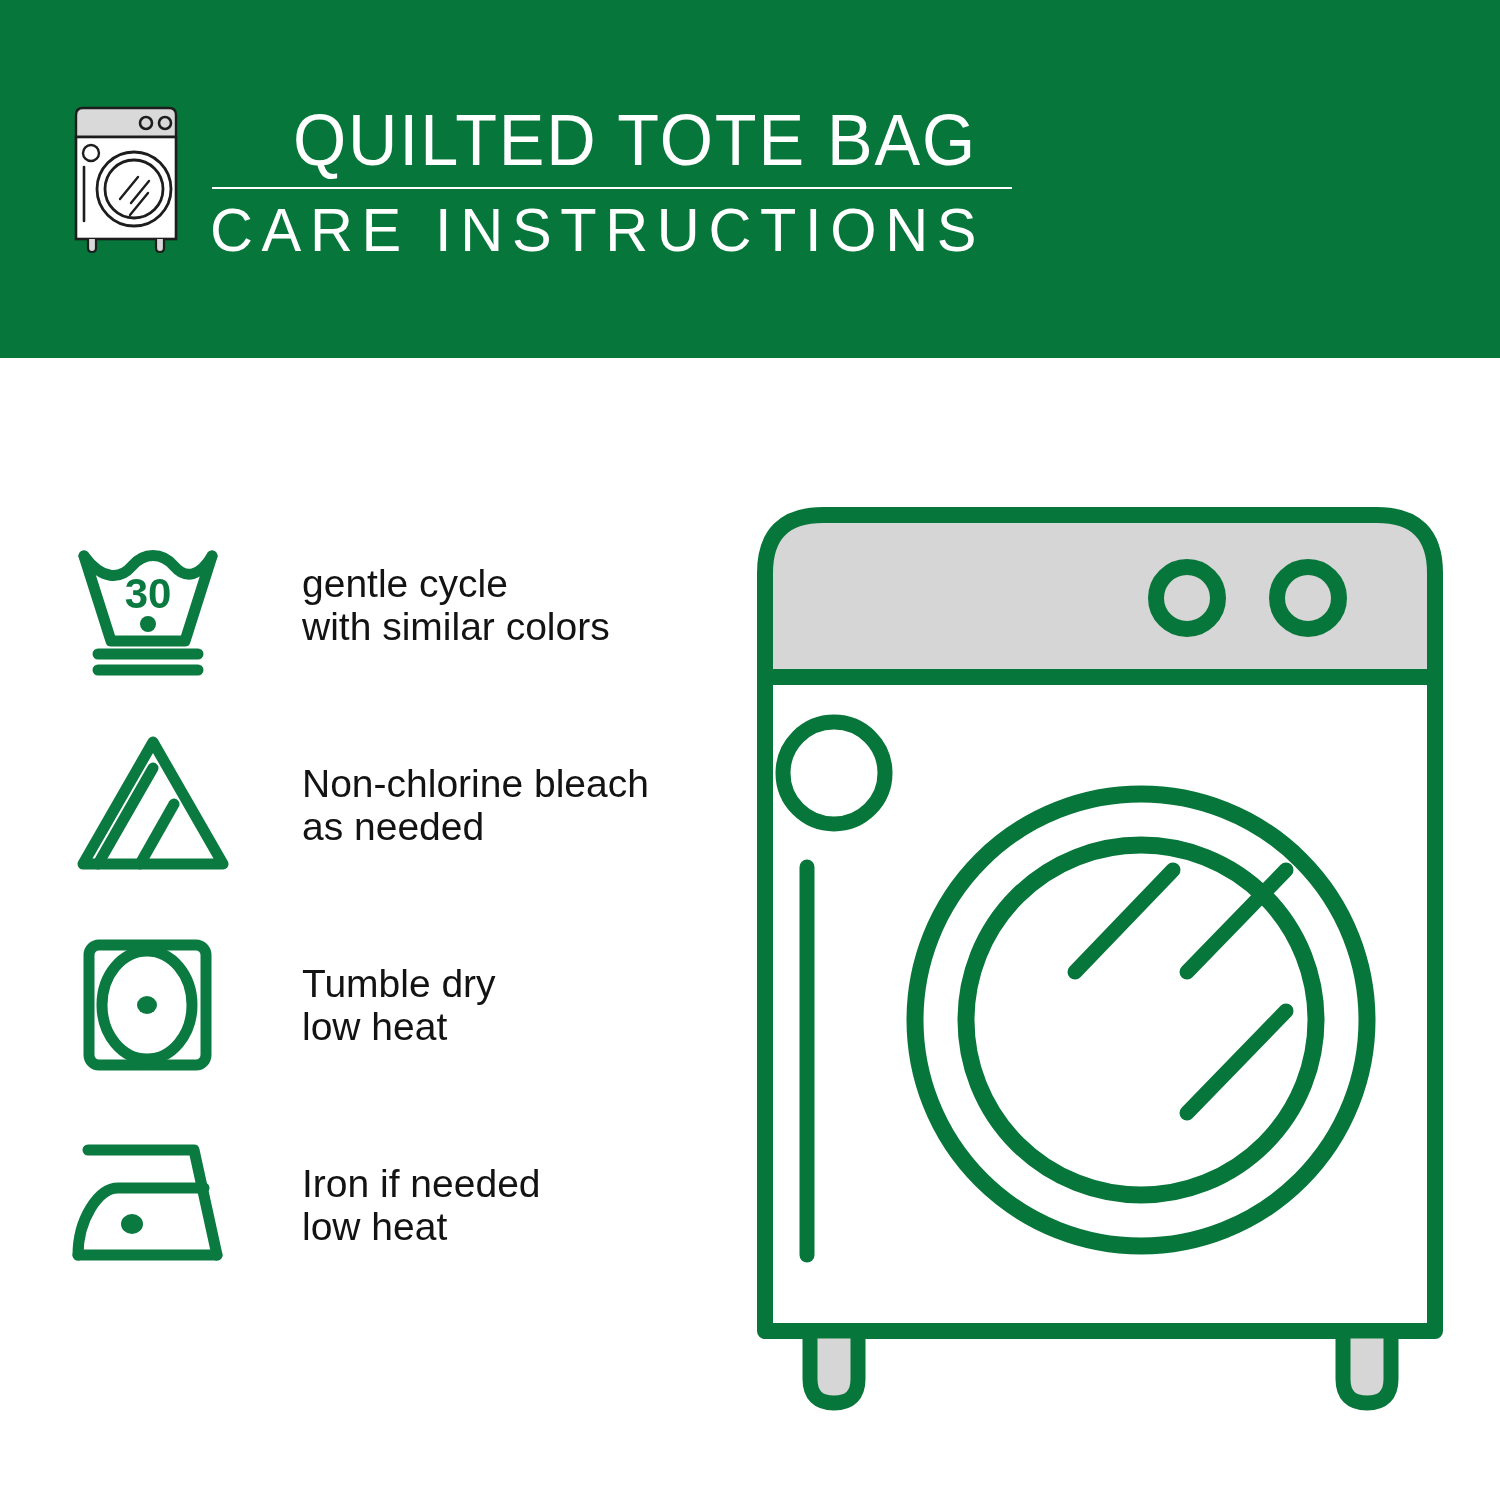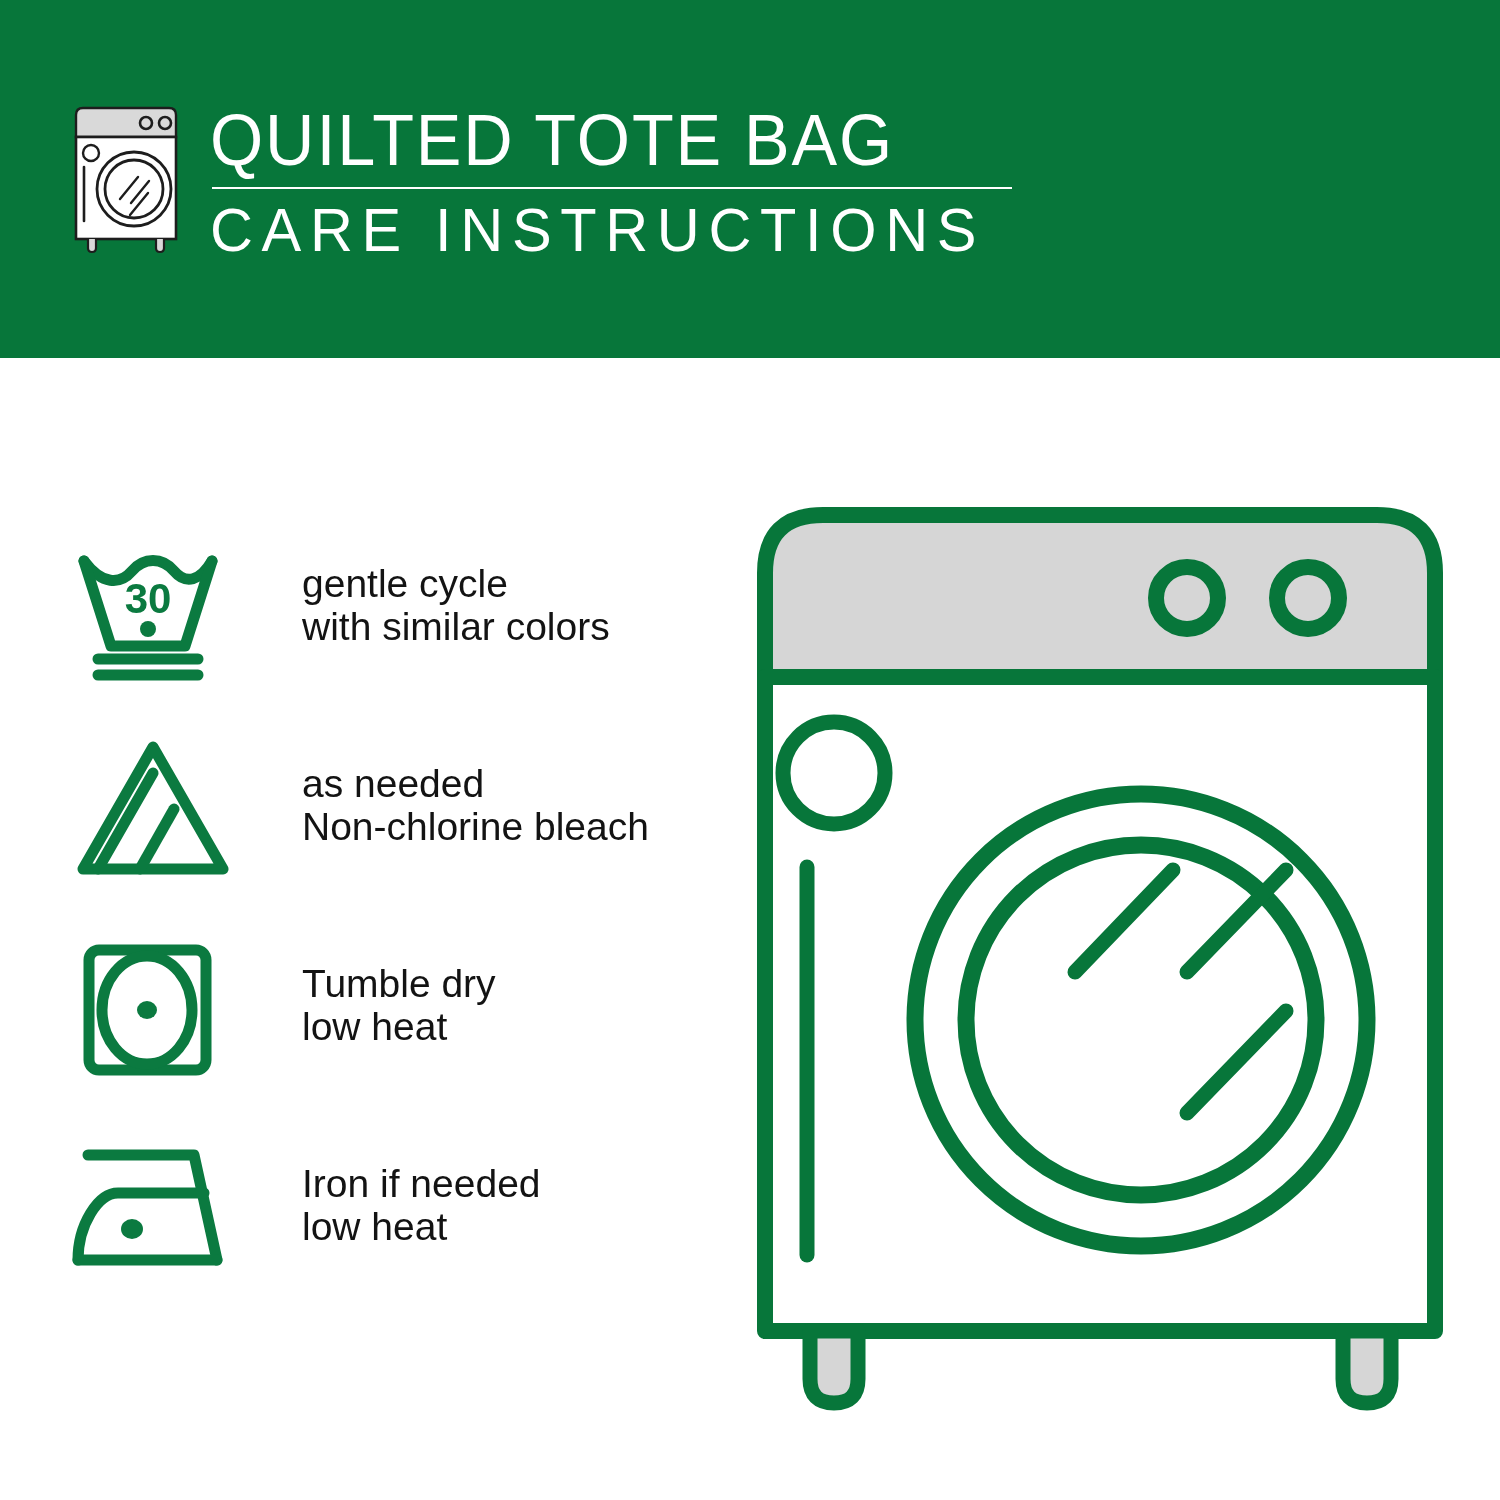--- a/index.html
+++ b/index.html
@@ -22,20 +22,21 @@
     width: 1500px;
     height: 358px;
     background: #07763A;
   }
   #header-inner {
     position: absolute;
     left: 62px;
     top: 103px;
     display: flex;
     align-items: flex-start;
+    text-align: right;
   }
   #brand-washer-icon {
     width: 128px;
     height: 152px;
     flex: 0 0 auto;
     margin-right: 20px;
   }
   #title-stack {
     display: flex;
     flex-direction: column;
@@ -79,21 +80,21 @@
   .care-row {
     display: flex;
     align-items: center;
     height: 200px;
   }
   .care-symbol {
     width: 170px;
     height: 160px;
     flex: 0 0 auto;
     display: flex;
-    align-items: flex-end;
+    align-items: center;
     justify-content: flex-start;
   }
   .care-symbol svg { display: block; }
   .care-text {
     font-family: "Liberation Sans", sans-serif;
     font-size: 39px;
     line-height: 43px;
     color: #131313;
     letter-spacing: 0px;
     padding-left: 62px;
@@ -173,22 +174,22 @@
     <div class="care-symbol">
       <svg viewBox="0 0 170 150" width="170" height="150">
         <g fill="none" stroke="#0B7A40" stroke-width="11" stroke-linecap="round" stroke-linejoin="round">
           <path d="M83 12 L153 134 H13 Z"></path>
           <line x1="83" y1="38" x2="28" y2="134"></line>
           <line x1="104" y1="74" x2="70" y2="134"></line>
         </g>
       </svg>
     </div>
     <div class="care-text">
+      <div>Non-chlorine bleach</div>
       <div>as needed</div>
-      <div>Non-chlorine bleach</div>
     </div>
   </div>
 
   <div class="care-row">
     <div class="care-symbol">
       <svg viewBox="0 0 170 150" width="170" height="150">
         <g fill="none" stroke="#0B7A40" stroke-width="11" stroke-linejoin="round">
           <rect x="19" y="15" width="117" height="120" rx="10" ry="10"></rect>
           <ellipse cx="77" cy="75" rx="45" ry="54"></ellipse>
         </g>

